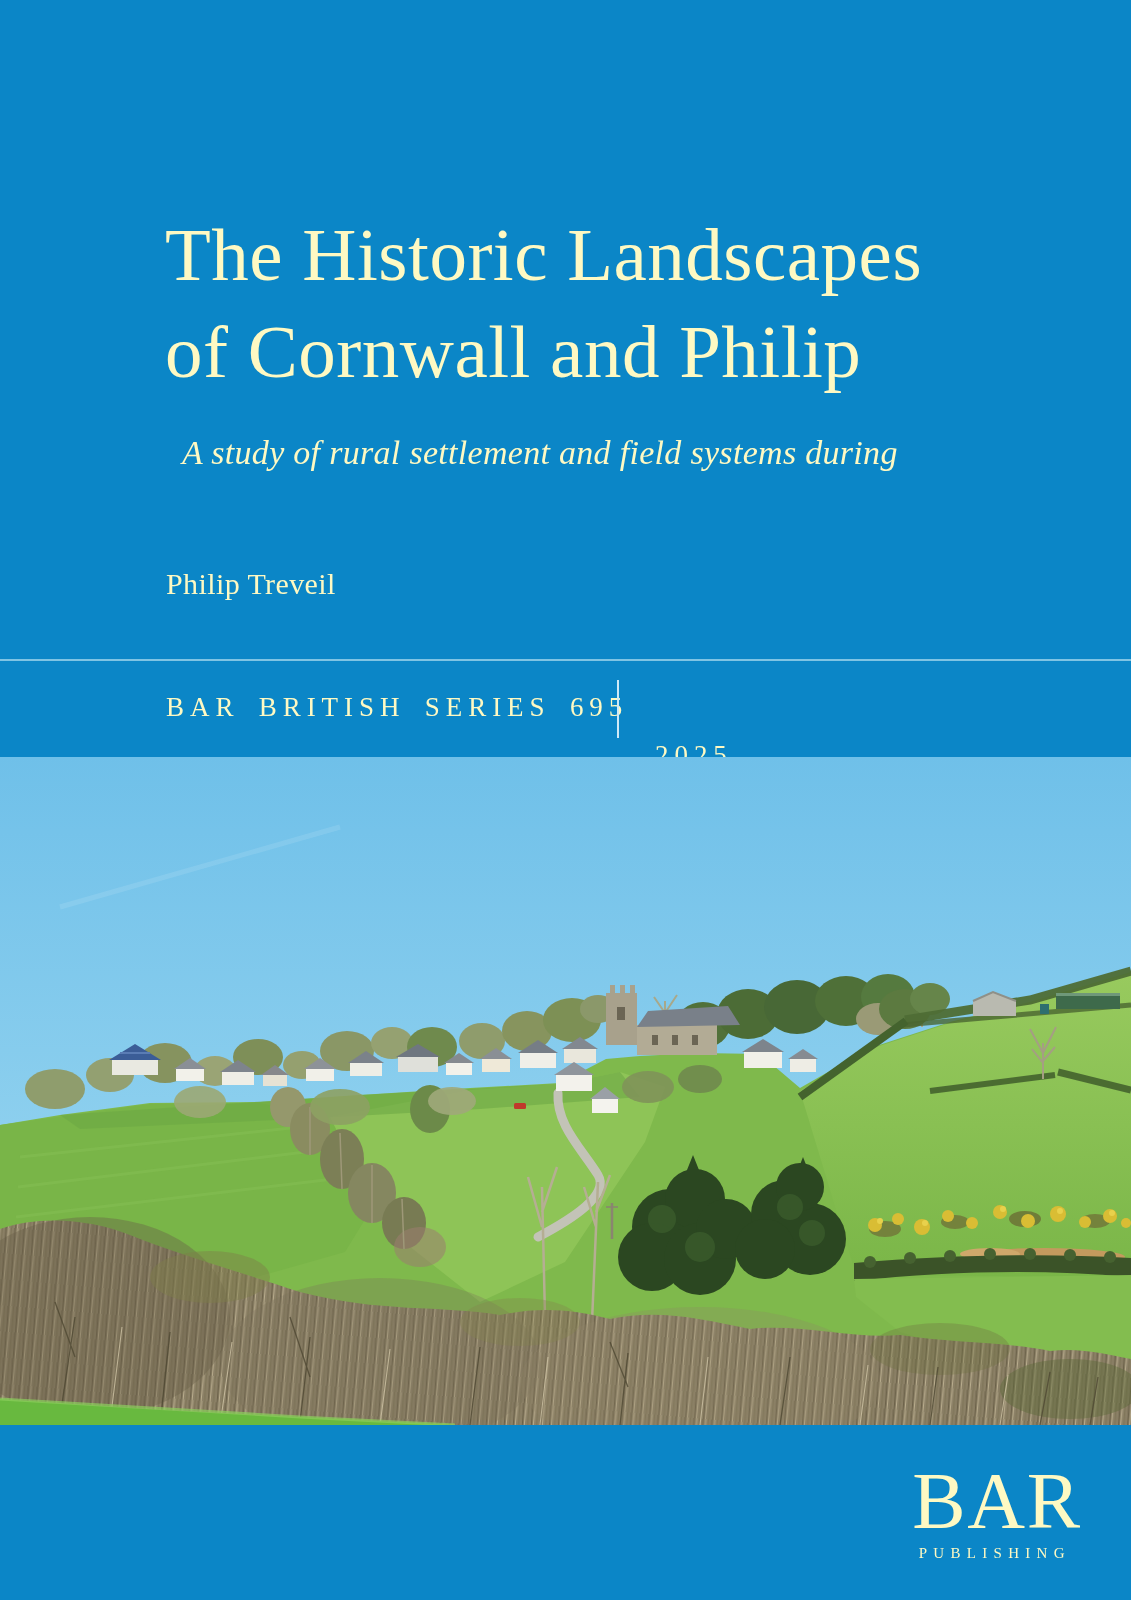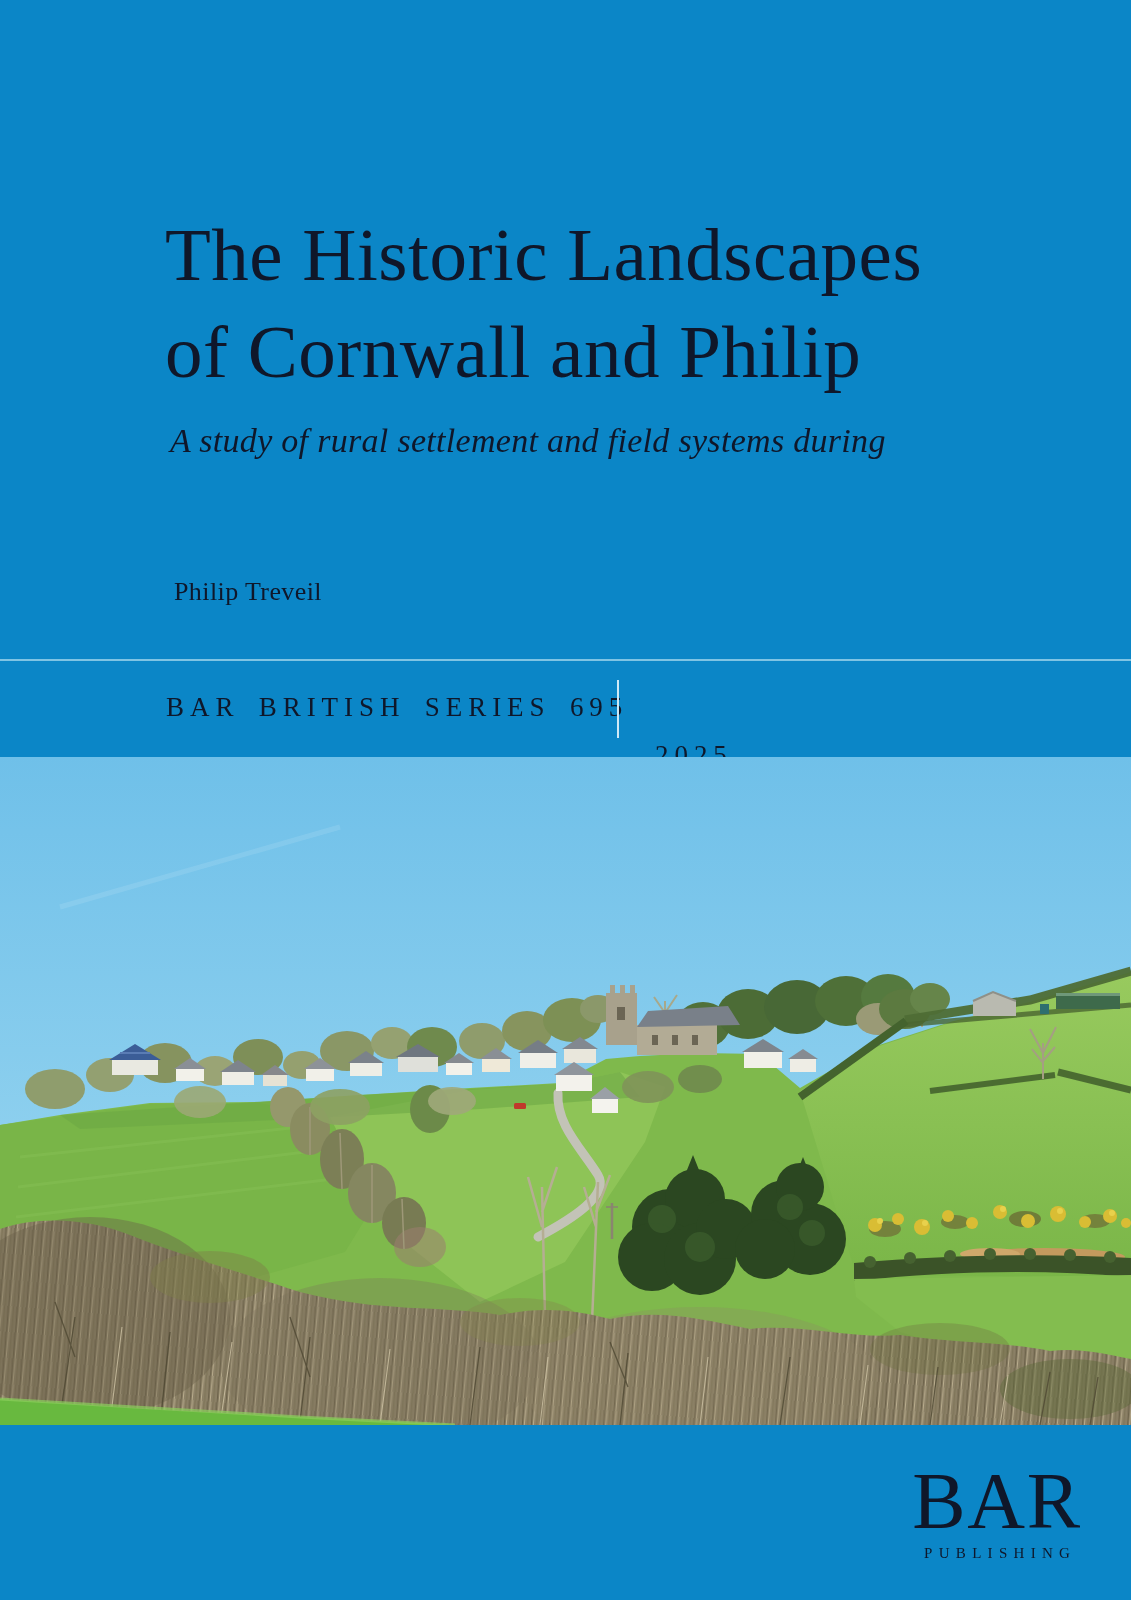--- a/index.html
+++ b/index.html
@@ -2,39 +2,39 @@
 <html><head>
 <meta charset="utf-8">
 <style>
   html,body{margin:0;padding:0;background:#333;}
   .cover{
     position:relative;
     width:1131px;height:1600px;
     margin:0 auto;
     background:#0b86c7;
     font-family:"Liberation Serif","DejaVu Serif",serif;
-    color:#0f172a;
+    color:#fef9c3;
     overflow:hidden;
   }
   
   .title{
     position:absolute;left:165px;top:206px;
     font-size:75px;line-height:97px;font-weight:400;
     letter-spacing:.5px;margin:0;
   }
   .title span{display:block;}
   .subtitle{
     position:absolute;left:166px;top:414px;
     font-size:34px;line-height:46px;font-style:italic;font-weight:400;
-    letter-spacing:.3px;margin:4px;
+    letter-spacing:.3px;margin:16px;
   }
   .subtitle span{display:block;}
   .author{
     position:absolute;left:166px;top:566px;
-    font-size:26px;line-height:36px;margin:8px;font-weight:400;
+    font-size:30px;line-height:36px;margin:0;font-weight:400;
     letter-spacing:.4px;
   }
   
   .rule{
     position:absolute;left:0;top:659px;width:100%;height:2px;
     background:#7fc4e4;
   }
   .series-band{position:absolute;left:0;top:661px;width:100%;height:96px;}
   .series-label{
     position:absolute;left:166px;top:31px;
@@ -54,21 +54,21 @@
     position:absolute;left:0;top:757px;width:1131px;height:668px;margin:0;
   }
   .photo svg{display:block;width:1131px;height:668px;}
   
   .footer{
     position:absolute;left:0;top:1425px;width:100%;height:175px;
     background:#0b86c7;
   }
   .logo{
     position:absolute;left:997px;top:36px;transform:translateX(-50%);
-    text-align:center;white-space:nowrap;
+    white-space:nowrap;
   }
   .logo-name{
     font-size:80px;line-height:80px;font-weight:400;letter-spacing:.02em;
   }
   .logo-desc{
     margin-top:1px;font-size:15px;line-height:22px;
     letter-spacing:.42em;text-indent:.42em;
   }
 </style>
 </head>

